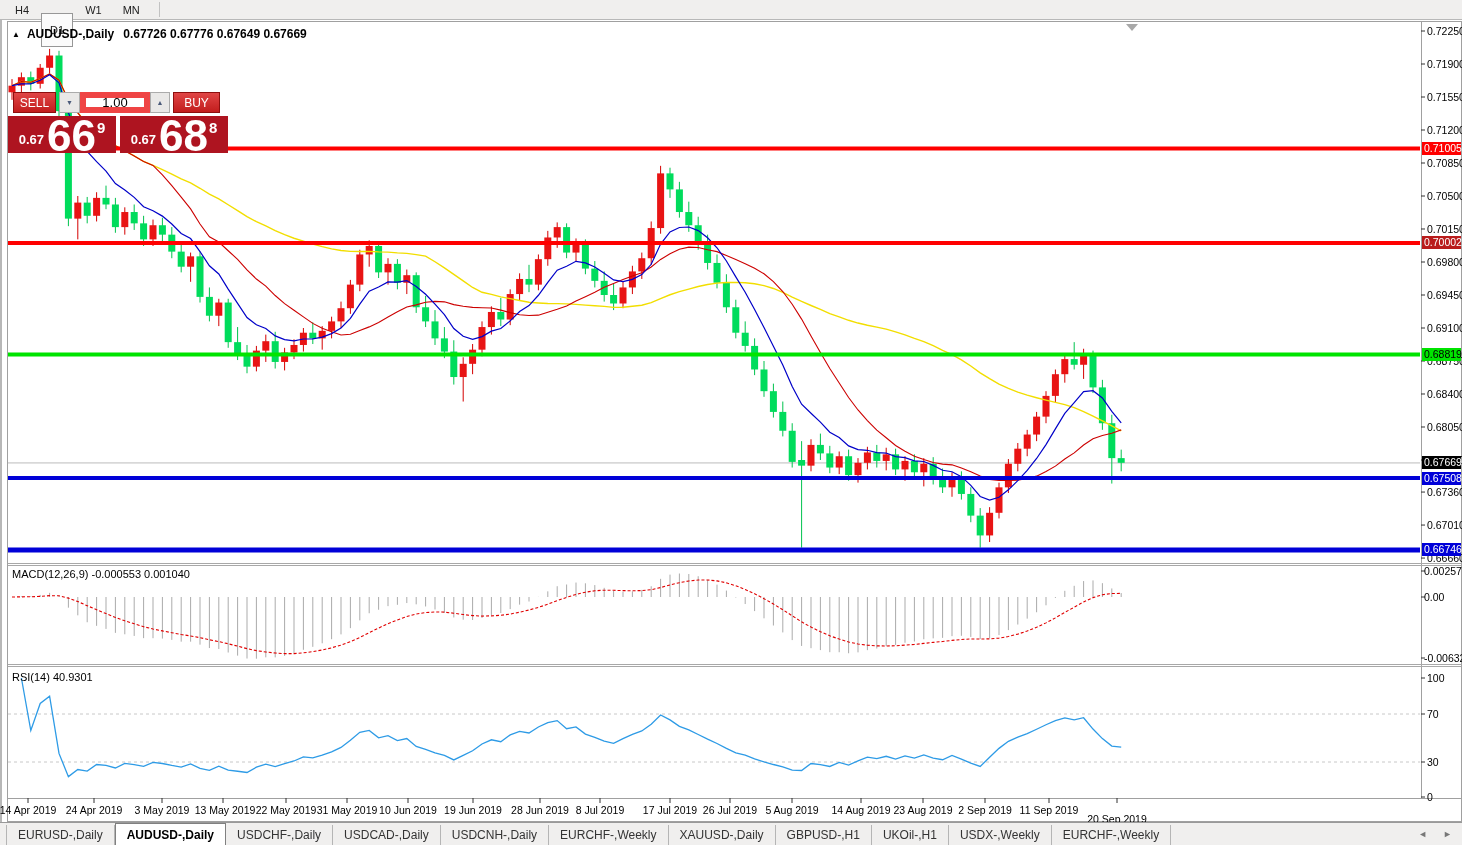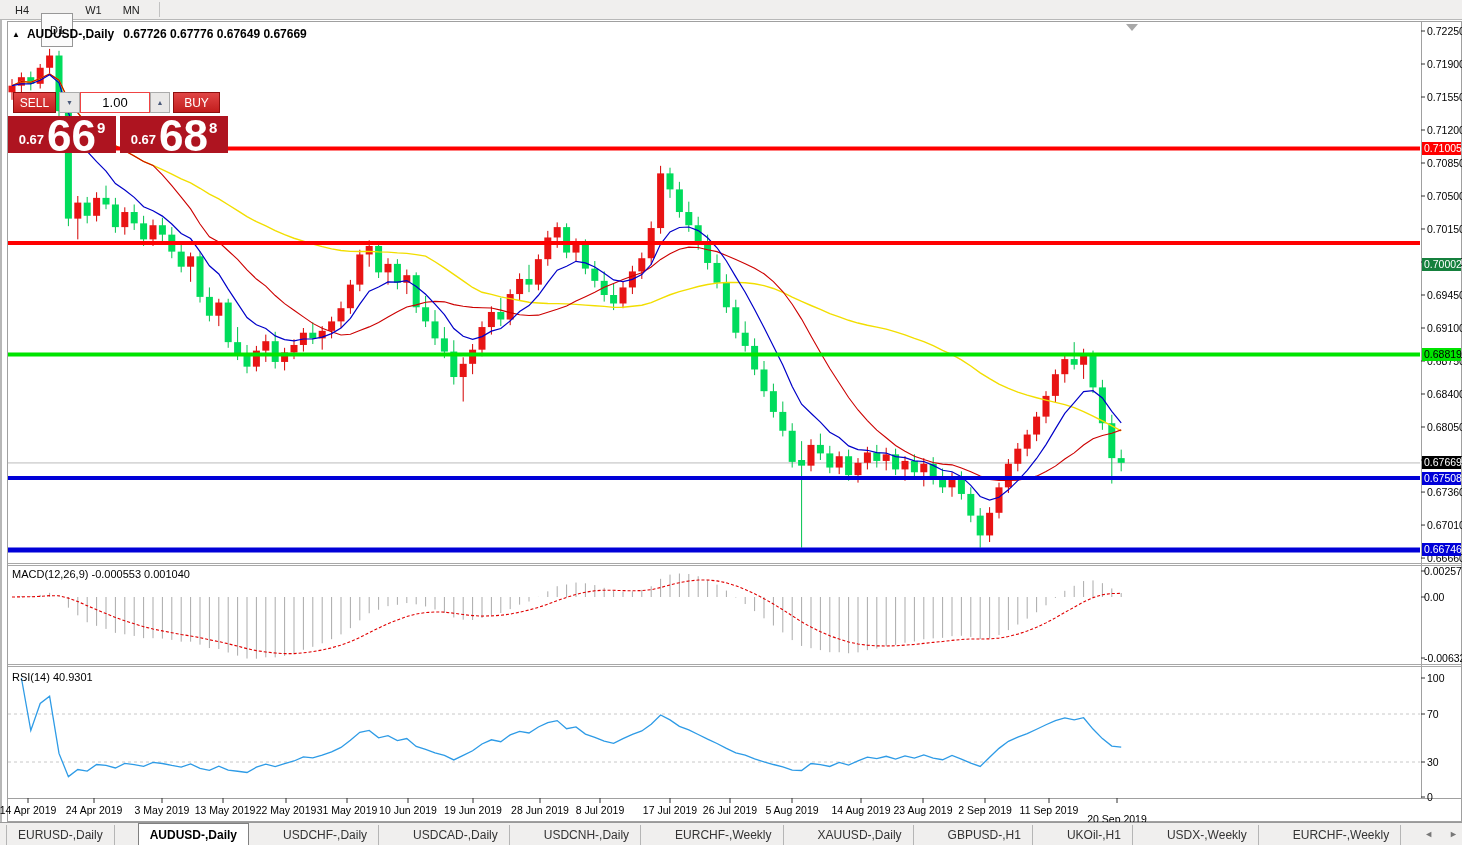--- a/index.html
+++ b/index.html
@@ -22,37 +22,37 @@
              font-size:12px;font-weight:bold;color:#000;white-space:nowrap;}
   .collapse{font-size:8px;margin-right:7px;color:#000;}
   .ohlc{margin-left:9px;}
 
   
   .tw{position:absolute;left:8px;top:44px;width:222px;height:62px;margin-top:48px;}
   .tw .r1{position:absolute;top:0;height:21px;display:flex;align-items:center;justify-content:center;}
   .btn-trade{background:linear-gradient(#E04545,#C21D1D);color:#FFF;font-size:12px;
              border:1px solid #8E0E0E;cursor:pointer;}
   .spinbtn{background:#E9E8E7;border:1px solid #ABABAB;color:#4A5A7A;font-size:7px;cursor:pointer;}
-  .vol{background:#FFF;border:1px solid #ef4444;font-size:13px;color:#000;}
+  .vol{background:#FFF;border:6px solid #ef4444;font-size:13px;color:#000;}
   .panel{position:absolute;top:24px;height:37px;background:#AE1420;color:#FFF;
          display:flex;align-items:flex-end;justify-content:center;padding-bottom:2px;cursor:pointer;}
   .panel .sm{font-size:13px;font-weight:bold;margin:0 3px 4px 0;}
   .panel .big{font-size:44px;font-weight:bold;line-height:31px;}
   .panel .sup{font-size:15px;font-weight:bold;margin:0 0 15px 1px;}
 
   
   .axis-tick{position:absolute;left:1427px;font-size:10.5px;color:#000;white-space:nowrap;}
   .lvl{position:absolute;left:1422px;width:39px;height:13px;font-size:10.5px;line-height:13px;
        padding-left:2px;color:#FFF;white-space:nowrap;}
   .ind-label{position:absolute;font-size:11px;color:#000;white-space:nowrap;}
   .date{position:absolute;top:804px;font-size:10.5px;color:#000;transform:translateX(-50%);white-space:nowrap;}
 
   
   .tabbar{position:absolute;left:0;top:822px;width:1462px;height:23px;background:#F0EFEE;
-          border-top:1px solid #999;display:flex;align-items:flex-end;padding-left:6px;gap:23px;}
+          border-top:1px solid #999;display:flex;align-items:flex-end;padding-left:6px;}
   .tab{height:20px;padding:0 11px;font-size:12px;color:#333;display:flex;align-items:center;
        border-right:1px solid #B5B5B5;cursor:pointer;white-space:nowrap;}
   .tab:first-child{border-left:1px solid #B5B5B5;}
   .tab.active{background:#FFF;border:1px solid #808080;border-bottom:none;font-weight:bold;height:22px;color:#000;}
   .tab-arrows{margin-left:auto;margin-right:10px;color:#777;font-size:9px;display:flex;gap:16px;
               align-items:center;height:100%;}
   .tab-arrows span{cursor:pointer;}
 </style>
 </head>
 <body>
@@ -558,21 +558,21 @@
       <div class="axis-tick" style="top: 519.057px;">0.67010</div>
       <div class="axis-tick" style="top: 552.057px;">0.66660</div>
       <div class="axis-tick" style="top: 565px; left: 1424px;">0.002574</div>
       <div class="axis-tick" style="top: 591px; left: 1424px;">0.00</div>
       <div class="axis-tick" style="top: 652px; left: 1424px;">-0.006326</div>
       <div class="axis-tick" style="top: 672px;">100</div>
       <div class="axis-tick" style="top: 708px;">70</div>
       <div class="axis-tick" style="top: 756px;">30</div>
       <div class="axis-tick" style="top: 791px;">0</div>
       <div class="lvl" style="top: 141.886px; background: rgb(255, 0, 0); color: rgb(255, 255, 255);">0.71005</div>
-      <div class="lvl" style="top: 236.454px; background: #15803d; color: rgb(255, 255, 255); margin-top: 22px;">0.70002</div>
+      <div class="lvl" style="top: 236.454px; background: #b91c1c; color: rgb(255, 255, 255);">0.70002</div>
       <div class="lvl" style="top: 347.994px; background: rgb(0, 228, 0); color: rgb(0, 0, 0);">0.68819</div>
       <div class="lvl" style="top: 471.603px; background: rgb(0, 0, 216); color: rgb(255, 255, 255);">0.67508</div>
       <div class="lvl" style="top: 543.449px; background: rgb(0, 0, 216); color: rgb(255, 255, 255);">0.66746</div>
       <div class="lvl" style="top: 456.423px; background: rgb(0, 0, 0); color: rgb(255, 255, 255);">0.67669</div>
     </div>
   <div id="date-axis">
       <div class="date" style="left: 28px;">14 Apr 2019</div>
       <div class="date" style="left: 94px;">24 Apr 2019</div>
       <div class="date" style="left: 162px;">3 May 2019</div>
       <div class="date" style="left: 225px; text-align: right;">13 May 2019</div>

